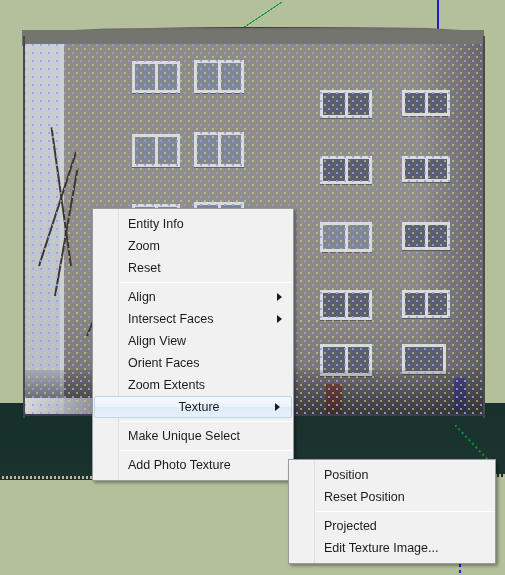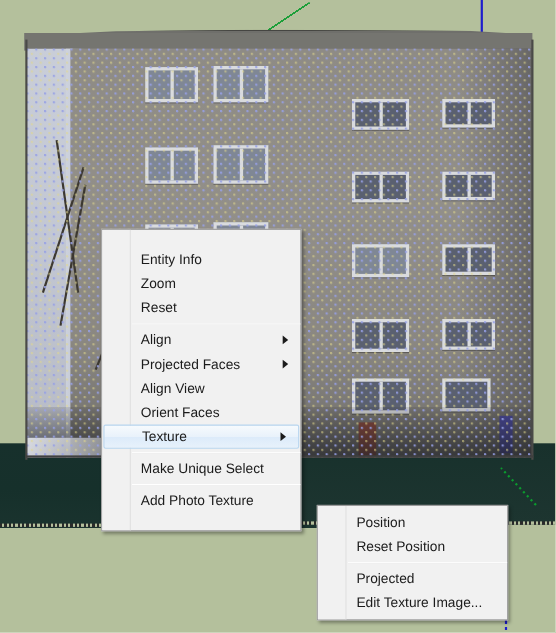--- a/index.html
+++ b/index.html
@@ -169,22 +169,22 @@
     box-shadow: 2px 2px 3px rgba(0,0,0,.35);
     font-size: 12.5px;
     color: #1b1b1b;
     user-select: none;
   }
   .menu .gutter {
     position: absolute; left: 0; top: 0; bottom: 0; width: 26px;
     background: #f1f1f1;
     border-right: 1px solid #e0e0e0;
   }
-  #context-menu { left: 92px; top: 208px; width: 182px; padding: 16px 0; }
-  #texture-submenu { left: 288px; top: 459px; width: 174px; padding: 4px 0; }
+  #context-menu { left: 92px; top: 208px; width: 202px; padding: 4px 0; }
+  #texture-submenu { left: 288px; top: 459px; width: 208px; padding: 4px 0; }
 
   .mi {
     position: relative;
     height: 22px;
     line-height: 22px;
     padding-left: 35px;
     padding-right: 22px;
     white-space: nowrap;
     cursor: default;
   }
@@ -197,20 +197,21 @@
     border-bottom: 4px solid transparent;
   }
   .mi.selected {
     background: linear-gradient(to bottom, #f6fafd 0%, #e9f2fb 50%, #dcebfa 51%, #e7f1fb 100%);
     border: 1px solid #b8d6f0;
     border-radius: 2px;
     height: 22px;
     line-height: 20px;
     margin: 0 1px;
     padding-left: 34px;
+    text-align: center;
   }
   .sep {
     height: 1px;
     margin: 3px 0 3px 27px;
     background: #dcdcdc;
     border-bottom: 1px solid #ffffff;
   }
 </style>
 </head>
 <body>
@@ -329,28 +330,31 @@
     <div class="mi">
       <span>Reset</span>
     </div>
     <div class="sep"></div>
 
     <div class="mi">
       <span>Align</span>
       <span class="arrow"></span>
     </div>
     <div class="mi">
-      <span>Projected Faces</span>
+      <span>Intersect Faces</span>
       <span class="arrow"></span>
     </div>
     <div class="mi">
       <span>Align View</span>
     </div>
     <div class="mi">
       <span>Orient Faces</span>
+    </div>
+    <div class="mi">
+      <span>Zoom Extents</span>
     </div>
     <div class="mi selected">
       <span>Texture</span>
       <span class="arrow"></span>
     </div>
     <div class="sep"></div>
 
     <div class="mi">
       <span>Make Unique Select</span>
     </div>

